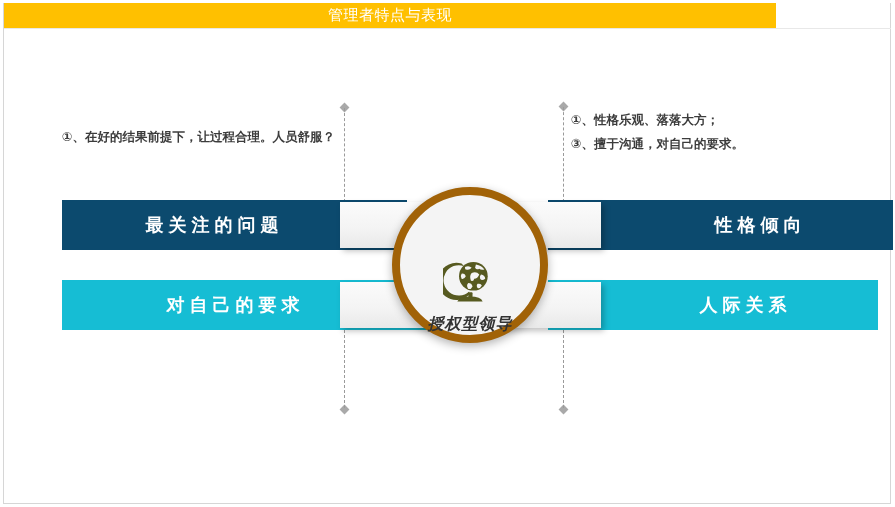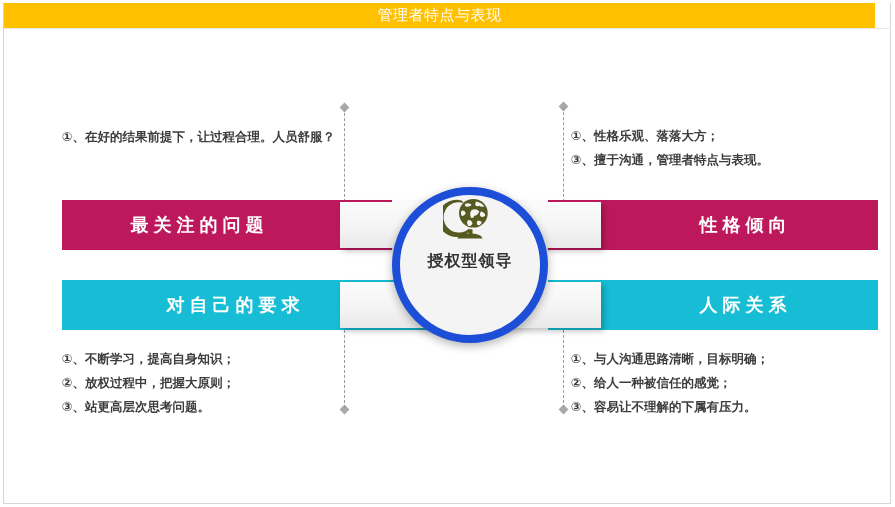--- a/index.html
+++ b/index.html
@@ -41,21 +41,21 @@
     left: 3px; top: 503px;
     width: 888px; height: 1px;
     background: #d6d6d6;
   }
 
   
   #title-bar {
     position: absolute;
     left: 4px;
     top: 3px;
-    width: 871px;
+    width: 772px;
     height: 25px;
     background: #ffc000;
     display: flex;
     align-items: center;
     justify-content: center;
   }
   #title-bar .title-text {
     color: #ffffff;
     font-size: 15px;
     font-weight: normal;
@@ -94,21 +94,21 @@
     align-items: center;
     justify-content: center;
   }
   .bar .bar-text {
     color: #ffffff;
     font-size: 18px;
     font-weight: bold;
     letter-spacing: 5px;
     text-indent: 5px;
   }
-  .bar.dark   { background: #be185d; }
+  .bar.dark   { background: #0c4a6e; padding-left: 15px; }
   .bar.teal   { background: #16bdd4; }
 
   
   #bar-top-left    { left: 62px;  top: 200px; width: 330px; }
   #bar-bottom-left { left: 62px;  top: 280px; width: 330px; padding-left: 36px; }
   #bar-top-right   { left: 548px; top: 200px; width: 330px; }
   #bar-bottom-right{ left: 548px; top: 280px; width: 330px; align-items: center; }
 
   #bar-top-left .bar-text,
   #bar-bottom-left .bar-text   { margin-right: 60px; }
@@ -129,27 +129,28 @@
 
   
   #center-circle {
     position: absolute;
     left: 392px;
     top: 187px;
     width: 156px;
     height: 156px;
     border-radius: 50%;
     background: #f4f4f4;
-    border: 8px solid #1d4ed8;
+    border: 8px solid #a16207;
     box-sizing: border-box;
     box-shadow: 0 3px 10px rgba(0,0,0,.30);
     display: flex;
     flex-direction: column;
     align-items: center;
-    justify-content: flex-start;
+    justify-content: flex-end;
+    font-style: italic;
   }
   #globe-icon {
     width: 54px;
     height: 54px;
     margin-top: -2px;
     margin-bottom: 4px;
   }
   #center-circle .center-label {
     color: #333333;
     font-size: 16px;
@@ -162,21 +163,21 @@
   .bullets {
     position: absolute;
     color: #3c3c3c;
     font-size: 12.5px;
     font-weight: bold;
     line-height: 24px;
     white-space: nowrap;
   }
   #bullets-tl { left: 62px;  top: 125px; }
   #bullets-bl { left: 62px;  top: 347px; }
-  #bullets-tr { left: 571px; top: 124px; }
+  #bullets-tr { left: 571px; top: 108px; }
   #bullets-br { left: 571px; top: 347px; }
   .bullets .line { display: block; }
 </style>
 </head>
 <body>
 
 <div id="slide">
 
   <div class="page-border-left"></div>
   <div class="page-border-right"></div>
@@ -198,34 +199,24 @@
 
   <div class="dash-line" style="left:563px; top:330px; height:78px;"></div>
   <div class="dash-dot" style="left:560px; top:406px;"></div>
 
   <div class="bullets" id="bullets-tl">
     <span class="line">①、在好的结果前提下，让过程合理。人员舒服？</span>
   </div>
 
   <div class="bullets" id="bullets-tr">
     <span class="line">①、性格乐观、落落大方；</span>
-    <span class="line">③、擅于沟通，管理者特点与表现。</span>
-  </div>
-
-  <div class="bullets" id="bullets-bl">
-    <span class="line">①、不断学习，提高自身知识；</span>
-    <span class="line">②、放权过程中，把握大原则；</span>
-    <span class="line">③、站更高层次思考问题。</span>
-  </div>
-
-  <div class="bullets" id="bullets-br">
-    <span class="line">①、与人沟通思路清晰，目标明确；</span>
-    <span class="line">②、给人一种被信任的感觉；</span>
-    <span class="line">③、容易让不理解的下属有压力。</span>
-  </div>
+    <span class="line">③、擅于沟通，对自己的要求。</span>
+  </div>
+
+
 
   <div class="bar dark" id="bar-top-left">
     <span class="bar-text">最关注的问题</span>
   </div>
 
   <div class="bar dark" id="bar-top-right">
     <span class="bar-text">性格倾向</span>
   </div>
 
   <div class="bar teal" id="bar-bottom-left">

